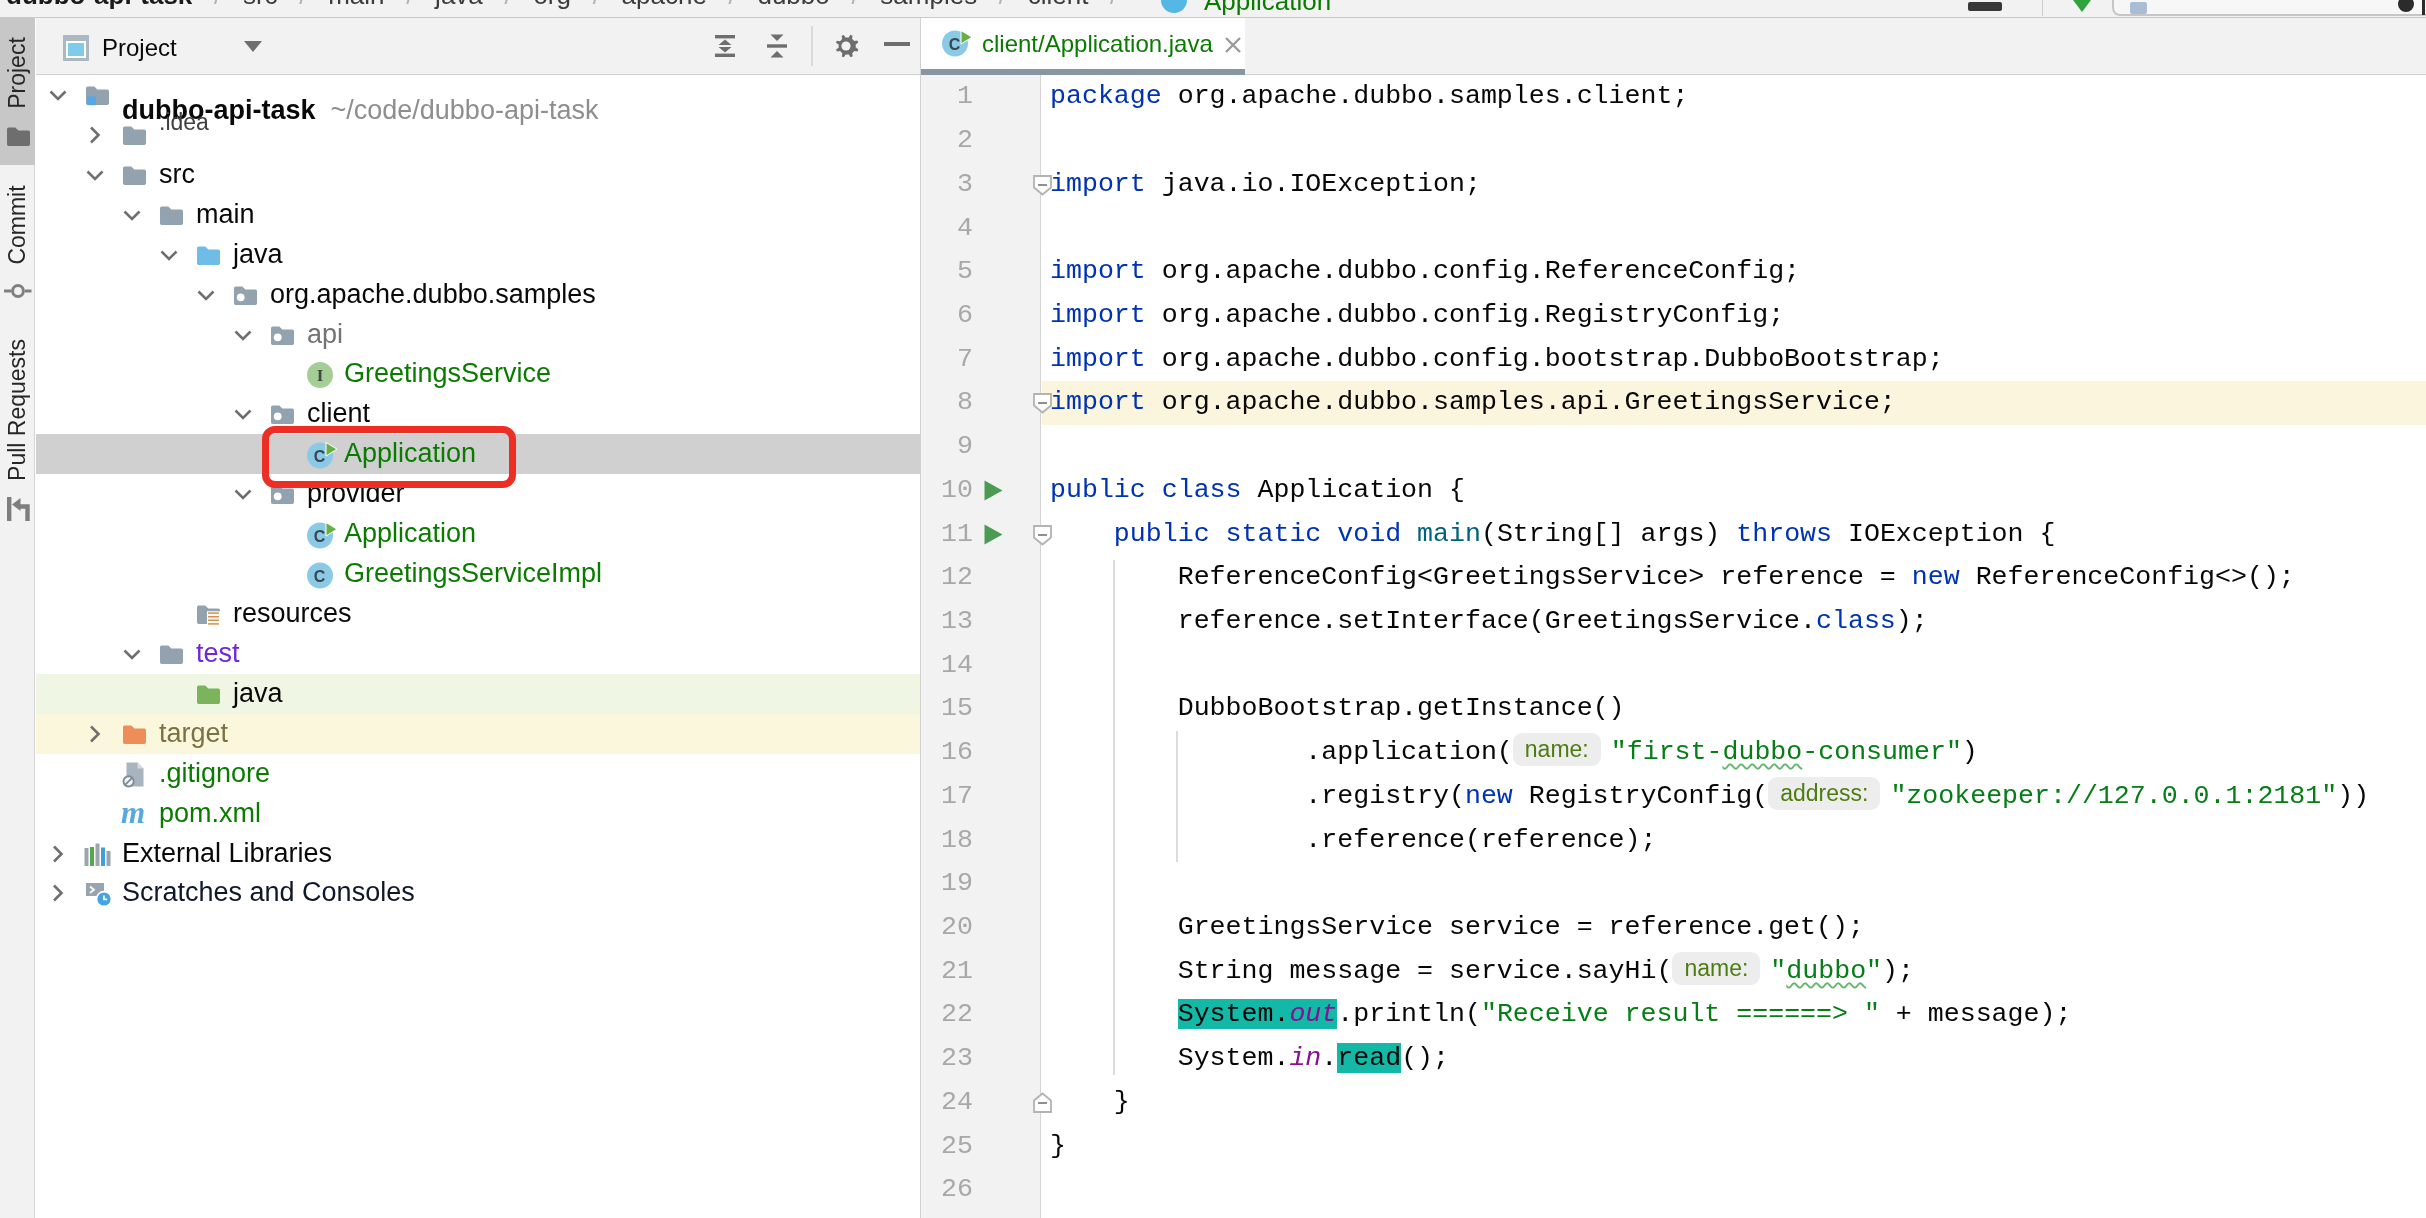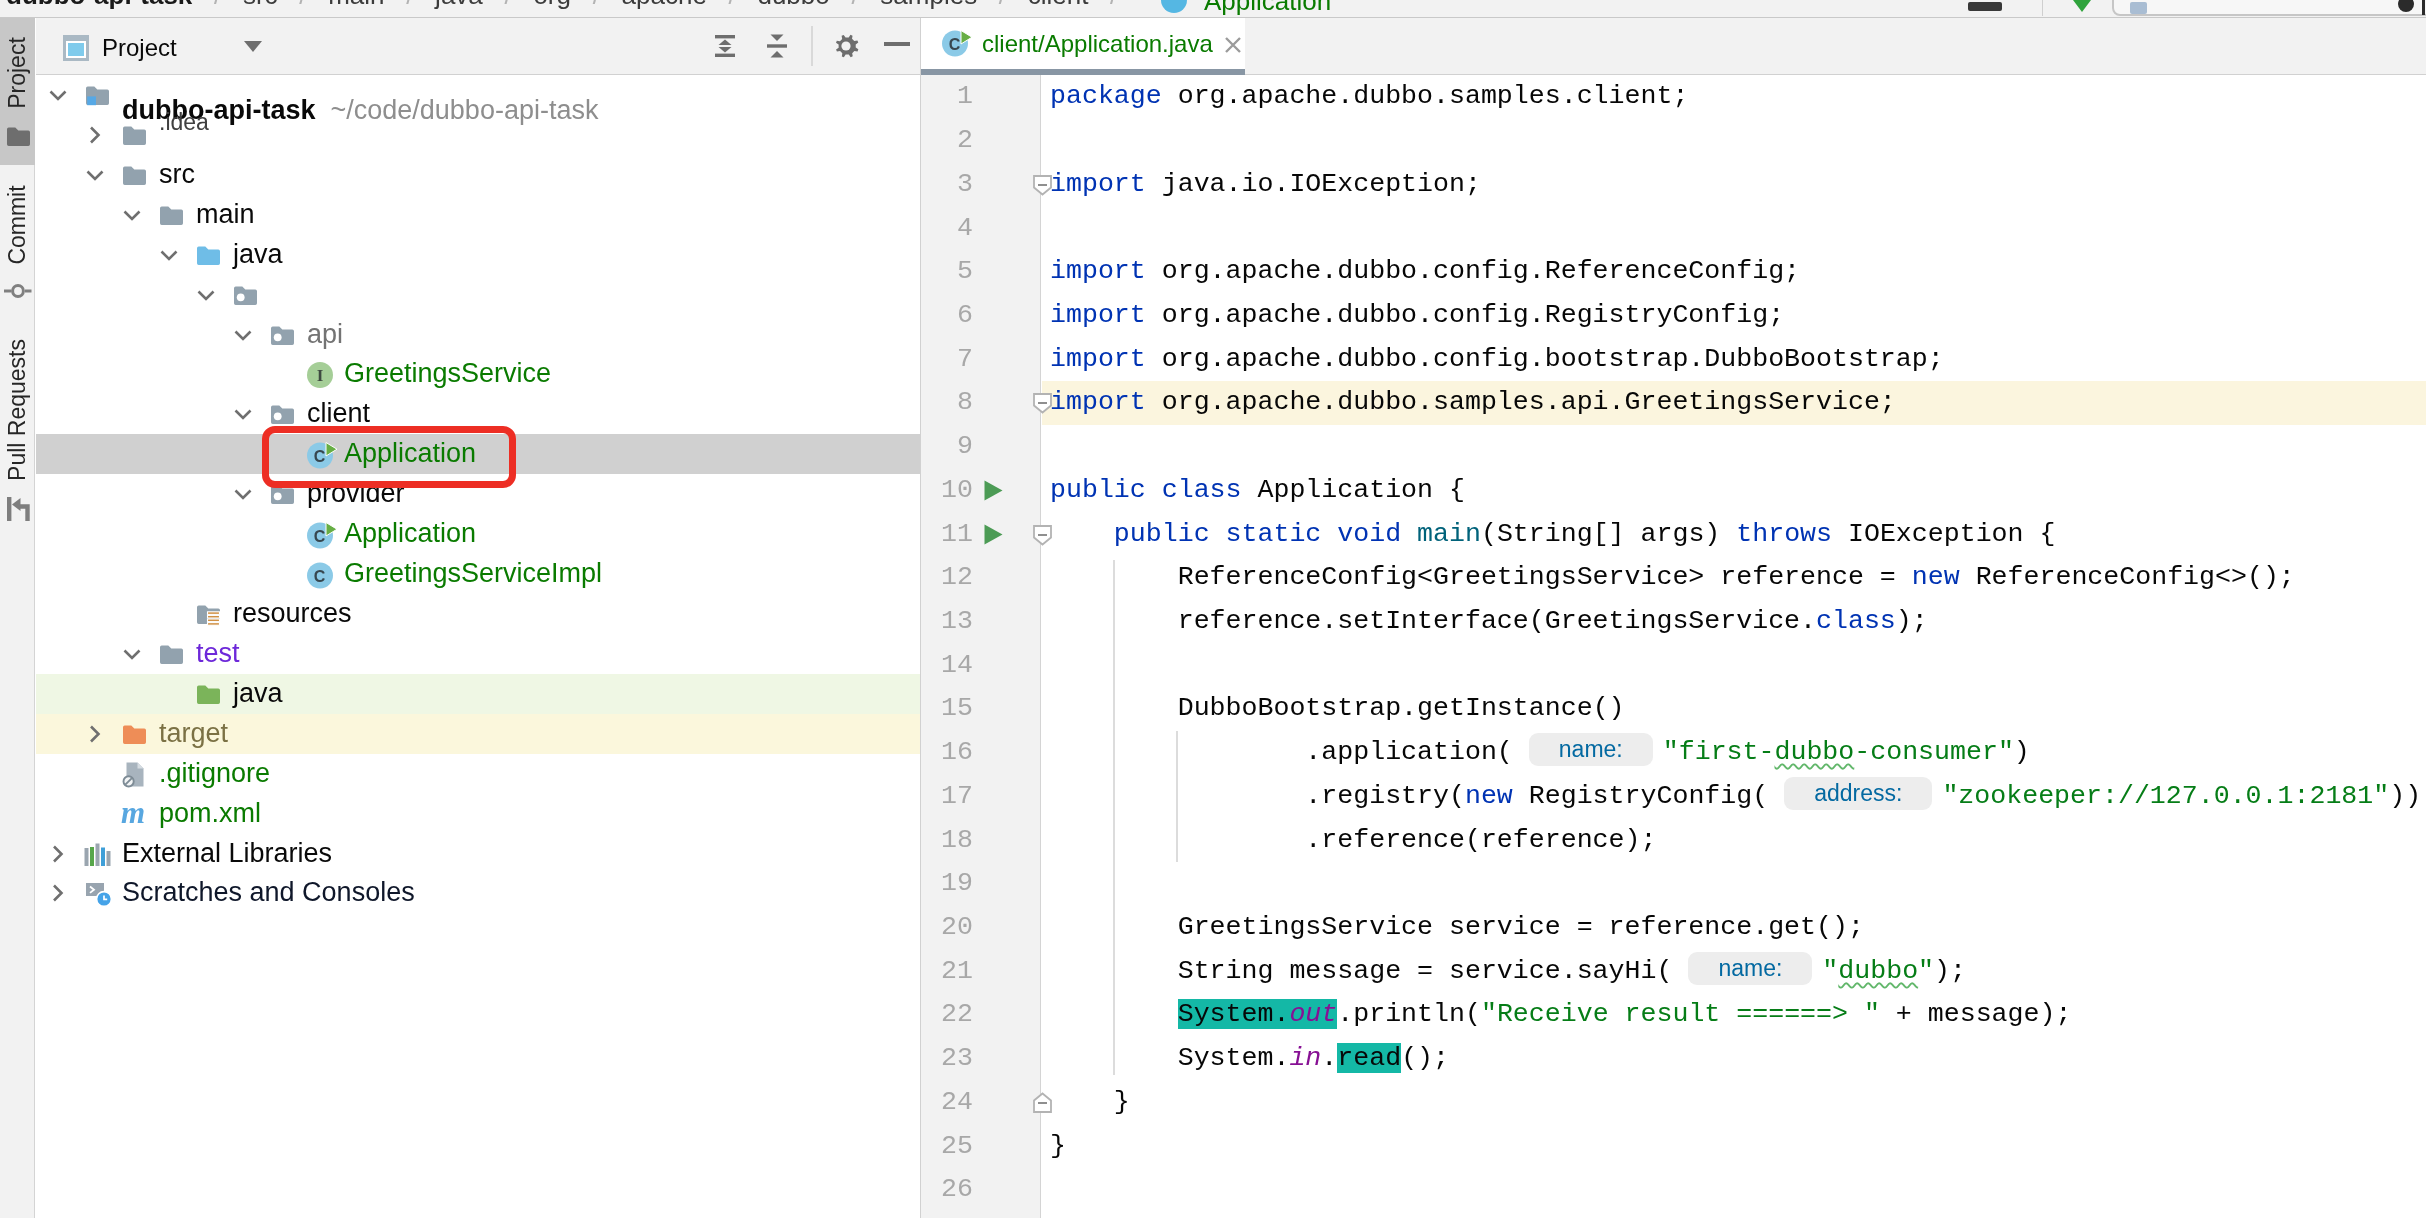--- a/index.html
+++ b/index.html
@@ -6,22 +6,22 @@
 .abs{position:absolute}
 .ti{position:absolute;left:0;top:0}
 pre{margin:0;font-family:"Liberation Mono",monospace}
 .kw{color:#0033B3}
 .st{color:#067D17}
 .md{color:#00627A}
 .sf{color:#871094;font-style:italic}
 .it{}
 .hl{background:#14b8a6}
 .sq{text-decoration:underline wavy #62B76B 1.5px;text-underline-offset:4px;text-decoration-skip-ink:none}
-.inlay{display:inline-block;font:23px "Liberation Sans",sans-serif;color:#0369a1;background:#EDEDED;
-  border-radius:9px;padding:0 30px;margin:0 10px 0 16px;line-height:33px;vertical-align:2px}
+.inlay{display:inline-block;font:23px "Liberation Sans",sans-serif;color:#4d7c0f;background:#EDEDED;
+  border-radius:9px;padding:0 12px;margin:0 10px 0 0;line-height:33px;vertical-align:2px}
 </style></head><body>
 
 <div class="abs" style="left:0;top:0;width:2426px;height:18px;background:#F2F2F2;border-bottom:1px solid #C9C9C9;overflow:hidden">
 <div class="abs" style="left:6px;top:-20px;font-size:26px;white-space:nowrap"><b style="color:#1a1a1a">dubbo-api-task</b><span class="sl">&nbsp;&nbsp;&nbsp;/&nbsp;&nbsp;&nbsp;</span><span style="color:#3c3c3c">src</span><span class="sl">&nbsp;&nbsp;&nbsp;/&nbsp;&nbsp;&nbsp;</span><span style="color:#3c3c3c">main</span><span class="sl">&nbsp;&nbsp;&nbsp;/&nbsp;&nbsp;&nbsp;</span><span style="color:#3c3c3c">java</span><span class="sl">&nbsp;&nbsp;&nbsp;/&nbsp;&nbsp;&nbsp;</span><span style="color:#3c3c3c">org</span><span class="sl">&nbsp;&nbsp;&nbsp;/&nbsp;&nbsp;&nbsp;</span><span style="color:#3c3c3c">apache</span><span class="sl">&nbsp;&nbsp;&nbsp;/&nbsp;&nbsp;&nbsp;</span><span style="color:#3c3c3c">dubbo</span><span class="sl">&nbsp;&nbsp;&nbsp;/&nbsp;&nbsp;&nbsp;</span><span style="color:#3c3c3c">samples</span><span class="sl">&nbsp;&nbsp;&nbsp;/&nbsp;&nbsp;&nbsp;</span><span style="color:#3c3c3c">client</span><span class="sl">&nbsp;&nbsp;&nbsp;/&nbsp;&nbsp;&nbsp;</span></div>
 <style>.sl{color:#b3b3b3}</style>
 <div class="abs" style="left:1161px;top:-13px;width:26px;height:26px;border-radius:50%;background:#55B7E3"></div>
 <div class="abs" style="left:1204px;top:-14px;font-size:26px;color:#0A7B00">Application</div>
 <div class="abs" style="left:1968px;top:2px;width:34px;height:9px;background:#383838;border-radius:2px"></div>
 <div class="abs" style="left:2042px;top:0;width:1px;height:16px;background:#cfcfcf"></div>
 <svg class="abs" style="left:2072px;top:0" width="20" height="13" viewBox="0 0 20 13">
@@ -128,20 +128,21 @@
 <div class="abs" style="left:197px;top:159.7px;height:39.92px;line-height:39.92px;font-size:27px;color:#090909;white-space:nowrap">java</div>
 <svg width="26" height="26" viewBox="0 0 26 26" style="position:absolute;left:157px;top:206.6px">
       <path d="M5.5 9.5 L13 17 L20.5 9.5" fill="none" stroke="#6F6F6F" stroke-width="2.6"></path>
     </svg>
 <div class="abs" style="left:196px;top:206.6px;width:27px;height:27px">
       <svg class="ti" width="26" height="26" viewBox="0 0 26 26">
         <path d="M2 6.2 q0-1.7 1.7-1.7 h6.6 l3 3.1 h10 q1.7 0 1.7 1.7 v12 q0 1.7-1.7 1.7 h-19.6 q-1.7 0-1.7-1.7 z" fill="#92A2AE"></path>
         <circle cx="8.7" cy="15.3" r="3.9" fill="#fff"></circle>
       </svg>
     </div>
+<div class="abs" style="left:234px;top:199.6px;height:39.92px;line-height:39.92px;font-size:27px;color:#090909;white-space:nowrap">org.apache.dubbo.samples</div>
 <svg width="26" height="26" viewBox="0 0 26 26" style="position:absolute;left:194px;top:246.5px">
       <path d="M5.5 9.5 L13 17 L20.5 9.5" fill="none" stroke="#6F6F6F" stroke-width="2.6"></path>
     </svg>
 <div class="abs" style="left:233px;top:246.5px;width:27px;height:27px">
       <svg class="ti" width="26" height="26" viewBox="0 0 26 26">
         <path d="M2 6.2 q0-1.7 1.7-1.7 h6.6 l3 3.1 h10 q1.7 0 1.7 1.7 v12 q0 1.7-1.7 1.7 h-19.6 q-1.7 0-1.7-1.7 z" fill="#92A2AE"></path>
         <circle cx="8.7" cy="15.3" r="3.9" fill="#fff"></circle>
       </svg>
     </div>
 <div class="abs" style="left:271px;top:239.5px;height:39.92px;line-height:39.92px;font-size:27px;color:#737373;white-space:nowrap">api</div>

